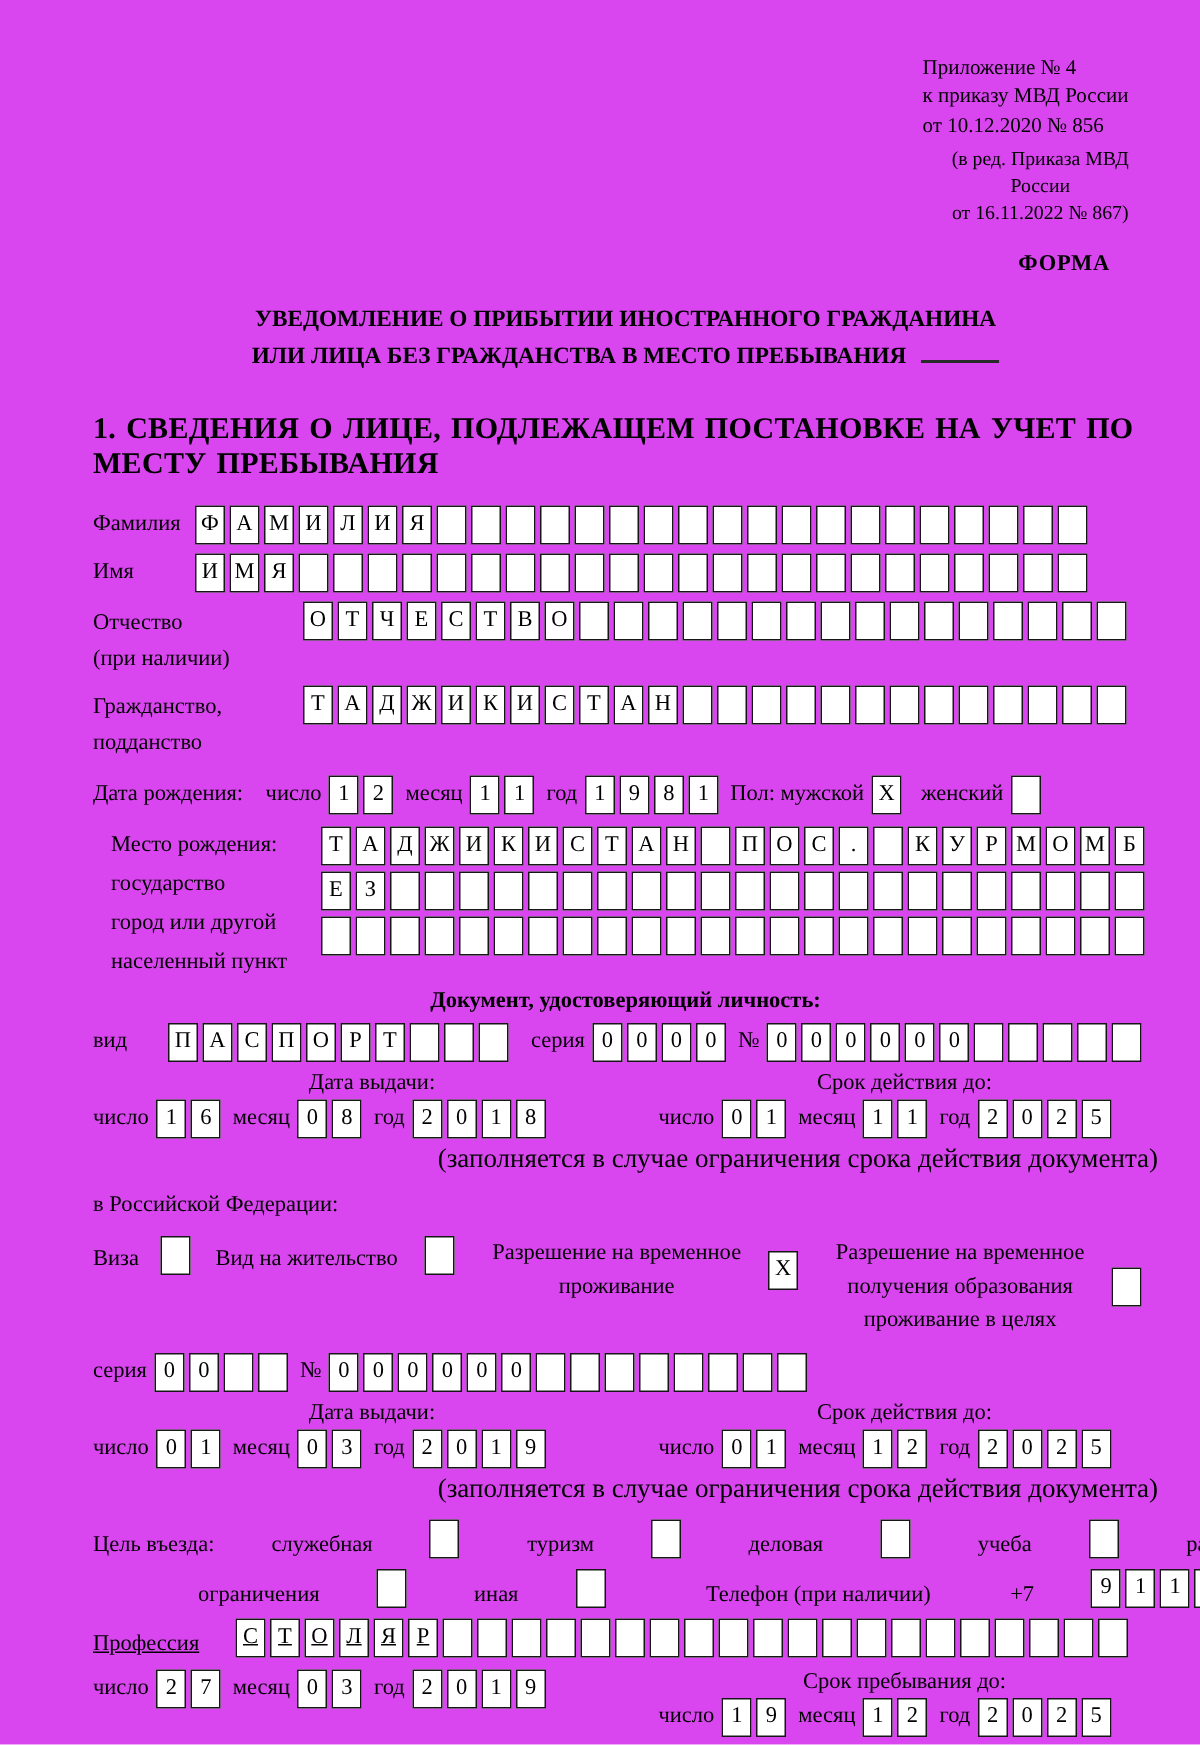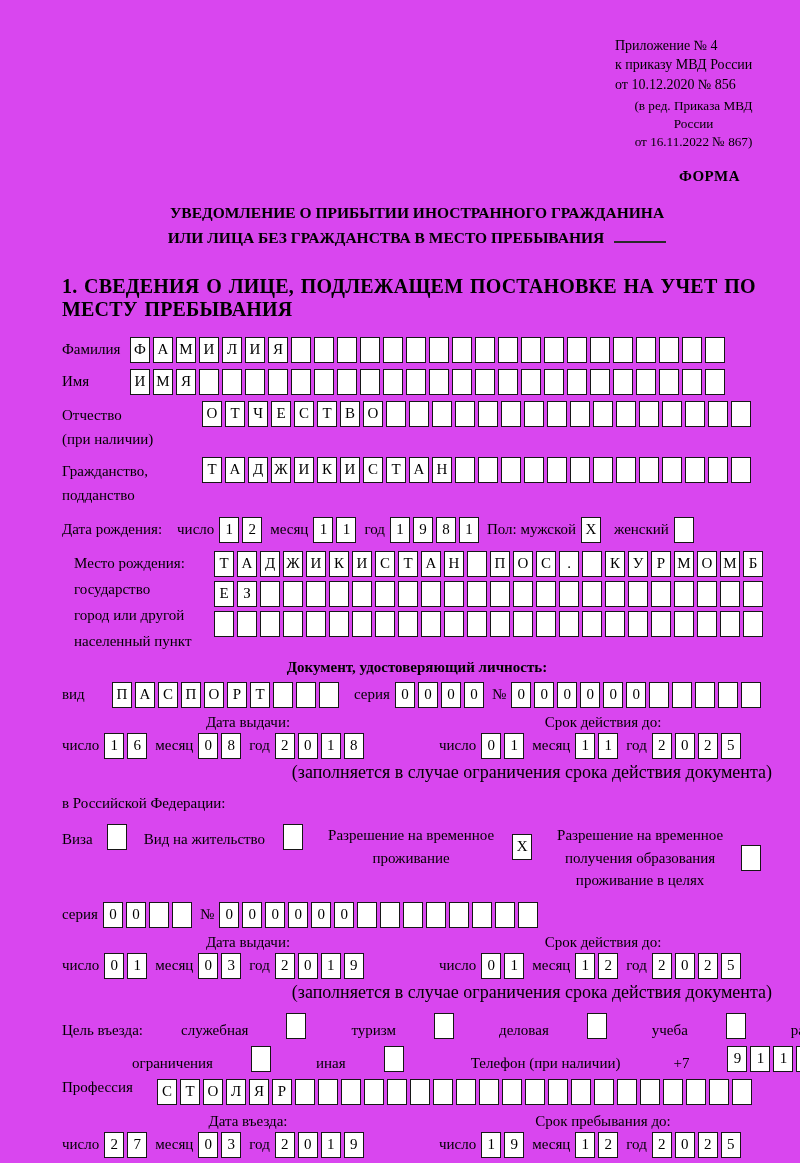--- a/index.html
+++ b/index.html
@@ -580,21 +580,21 @@
         <span class="cell">0</span>
         <span class="cell">0</span>
         <span class="cell">0</span>
         <span class="cell">0</span>
         <span class="cell">0</span>
         <span class="cell">0</span>
         <span class="cell"></span>
       </span>
   </div>
 
-  <div class="row" style="align-items:flex-start;">
+  <div class="row" style="align-items:flex-end;text-decoration:underline;">
     <span class="plbl w95" style="flex:none;">Профессия</span>
     <span class="cells">
         <span class="cell">С</span>
         <span class="cell">Т</span>
         <span class="cell">О</span>
         <span class="cell">Л</span>
         <span class="cell">Я</span>
         <span class="cell">Р</span>
         <span class="cell"></span>
         <span class="cell"></span>
@@ -614,21 +614,20 @@
         <span class="cell"></span>
         <span class="cell"></span>
         <span class="cell"></span>
         <span class="cell"></span>
         <span class="cell"></span>
       </span>
   </div>
 
   <div class="dates-pair" style="margin-top:8px;">
     <div class="dcol-l">
-      <div class="dtitle">Дата въезда:</div>
       <div class="dgroup">
         <span class="mini-lbl" style="padding-left:0;">число</span>
         <span class="cells">
             <span class="cell">2</span>
             <span class="cell">7</span>
           </span>
         <span class="mini-lbl">месяц</span>
         <span class="cells">
             <span class="cell">0</span>
             <span class="cell">3</span>

